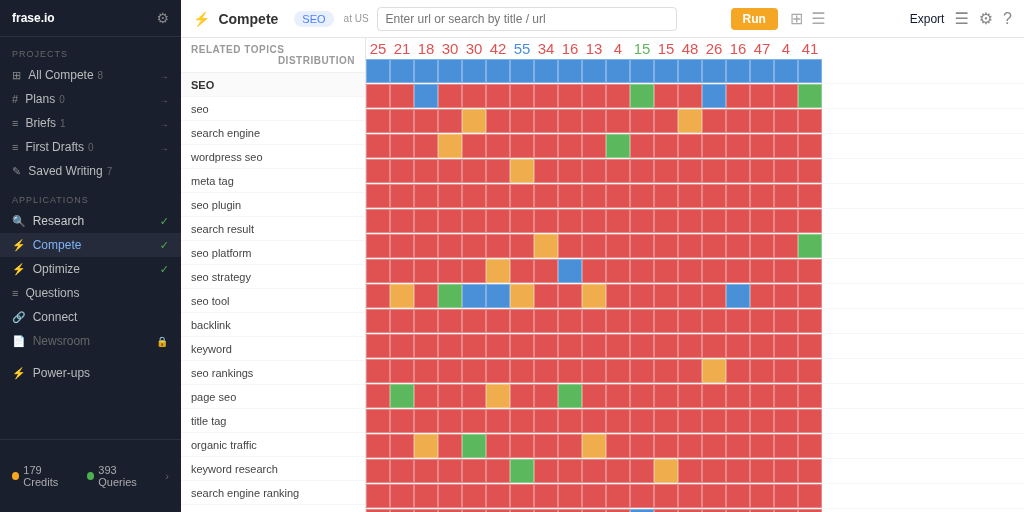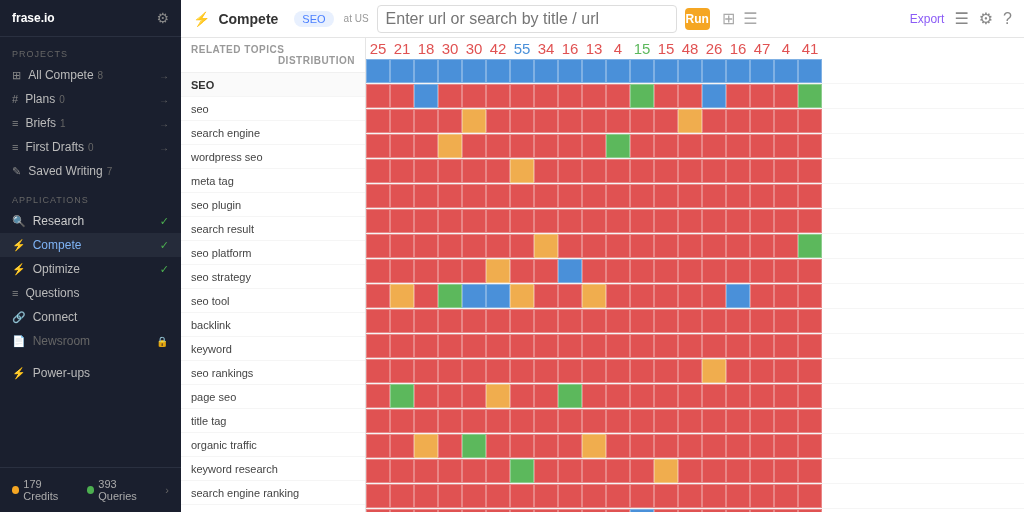--- a/index.html
+++ b/index.html
@@ -13,41 +13,41 @@
     .sidebar-section-label { padding: 12px 12px 4px; font-size: 9px; color: #666; letter-spacing: 1px; text-transform: uppercase; }
     .sidebar-item { display: flex; align-items: center; padding: 5px 12px; cursor: pointer; color: #bbb; font-size: 12px; position: relative; }
     .sidebar-item.active { background: #252b3a; color: #fff; }
     .sidebar-item-icon { margin-right: 7px; font-size: 11px; color: #888; }
     .sidebar-item-arrow { margin-left: auto; font-size: 10px; color: #666; }
     .sidebar-item-count { margin-left: 4px; color: #666; font-size: 10px; }
     .sidebar-item-check { margin-left: auto; color: #4caf50; font-size: 11px; }
     .sidebar-item-lock { margin-left: auto; color: #555; font-size: 10px; }
     .sidebar-item.compete-active { color: #7eb3f5; }
     .sidebar-item.research-active { color: #ccc; }
-    .sidebar-footer { margin-top: auto; padding: 10px 12px; border-top: 1px solid #2a3040; display: flex; align-items: center; gap: 12px; font-size: 11px; color: #aaa; cursor: pointer; }
+    .sidebar-footer { margin-top: auto; padding: 24px 12px; border-top: 1px solid #2a3040; display: flex; align-items: center; gap: 12px; font-size: 11px; color: #aaa; cursor: pointer; }
     .sidebar-footer-credit { display: flex; align-items: center; gap: 4px; }
     .sidebar-footer-dot { width: 8px; height: 8px; border-radius: 50%; background: #f5a623; }
     .sidebar-footer-dot2 { background: #4caf50; }
     .sidebar-footer-arrow { margin-left: auto; color: #666; }
 
     
     .main { flex: 1; display: flex; flex-direction: column; height: 512px; overflow: hidden; background: #fff; }
 
     
     .toolbar { display: flex; align-items: center; padding: 6px 12px; border-bottom: 1px solid #e5e5e5; background: #fff; gap: 8px; height: 38px; }
     .toolbar-icon { color: #888; font-size: 14px; }
     .toolbar-title { font-weight: 600; font-size: 14px; color: #333; margin-right: 8px; }
     .toolbar-tag { background: #e8f0fe; color: #4a7fff; font-size: 11px; padding: 2px 8px; border-radius: 12px; font-weight: 500; }
     .toolbar-tag-us { font-size: 10px; color: #999; margin-left: 2px; }
-    .toolbar-search { flex: 1; max-width: 300px; border: 1px solid #ddd; border-radius: 4px; padding: 4px 8px; font-size: 16px; color: #999; outline: none; }
-    .toolbar-run { background: #f5a623; color: #fff; border: none; padding: 4px 1px; border-radius: 4px; font-size: 12px; font-weight: 600; cursor: pointer; }
+    .toolbar-search { flex: 1; max-width: 300px; border: 1px solid #ddd; border-radius: 4px; padding: 4px 8px; font-size: 12px; color: #999; outline: none; }
+    .toolbar-run { background: #f5a623; color: #fff; border: none; padding: 4px 12px; border-radius: 4px; font-size: 12px; font-weight: 600; cursor: pointer; margin-left: 46px; }
     .toolbar-grid-icon { color: #aaa; font-size: 16px; cursor: pointer; margin-left: 4px; }
     .toolbar-menu-icon { color: #aaa; font-size: 16px; cursor: pointer; }
     .toolbar-right { margin-left: auto; display: flex; align-items: center; gap: 10px; }
-    .toolbar-export { font-size: 12px; color: #8b5cf6; cursor: pointer; text-align: right; }
+    .toolbar-export { font-size: 12px; color: #0f172a; cursor: pointer; text-align: right; }
     .toolbar-right-icon { color: #888; font-size: 16px; cursor: pointer; }
 
     
     .content { display: flex; flex: 1; overflow: hidden; }
 
     
     .topics-panel { width: 185px; flex-shrink: 0; overflow-y: auto; border-right: 1px solid #e5e5e5; background: #fff; }
     .topics-header { display: flex; padding: 6px 10px; font-size: 10px; color: #999; font-weight: 600; text-transform: uppercase; letter-spacing: 0.5px; border-bottom: 1px solid #f0f0f0; flex-direction: column; }
     .topics-header-dist { margin-left: auto; }
     .topic-row { padding: 5px 10px; font-size: 11px; color: #444; border-bottom: 1px solid #f5f5f5; height: 24px; display: flex; align-items: center; white-space: nowrap; }

